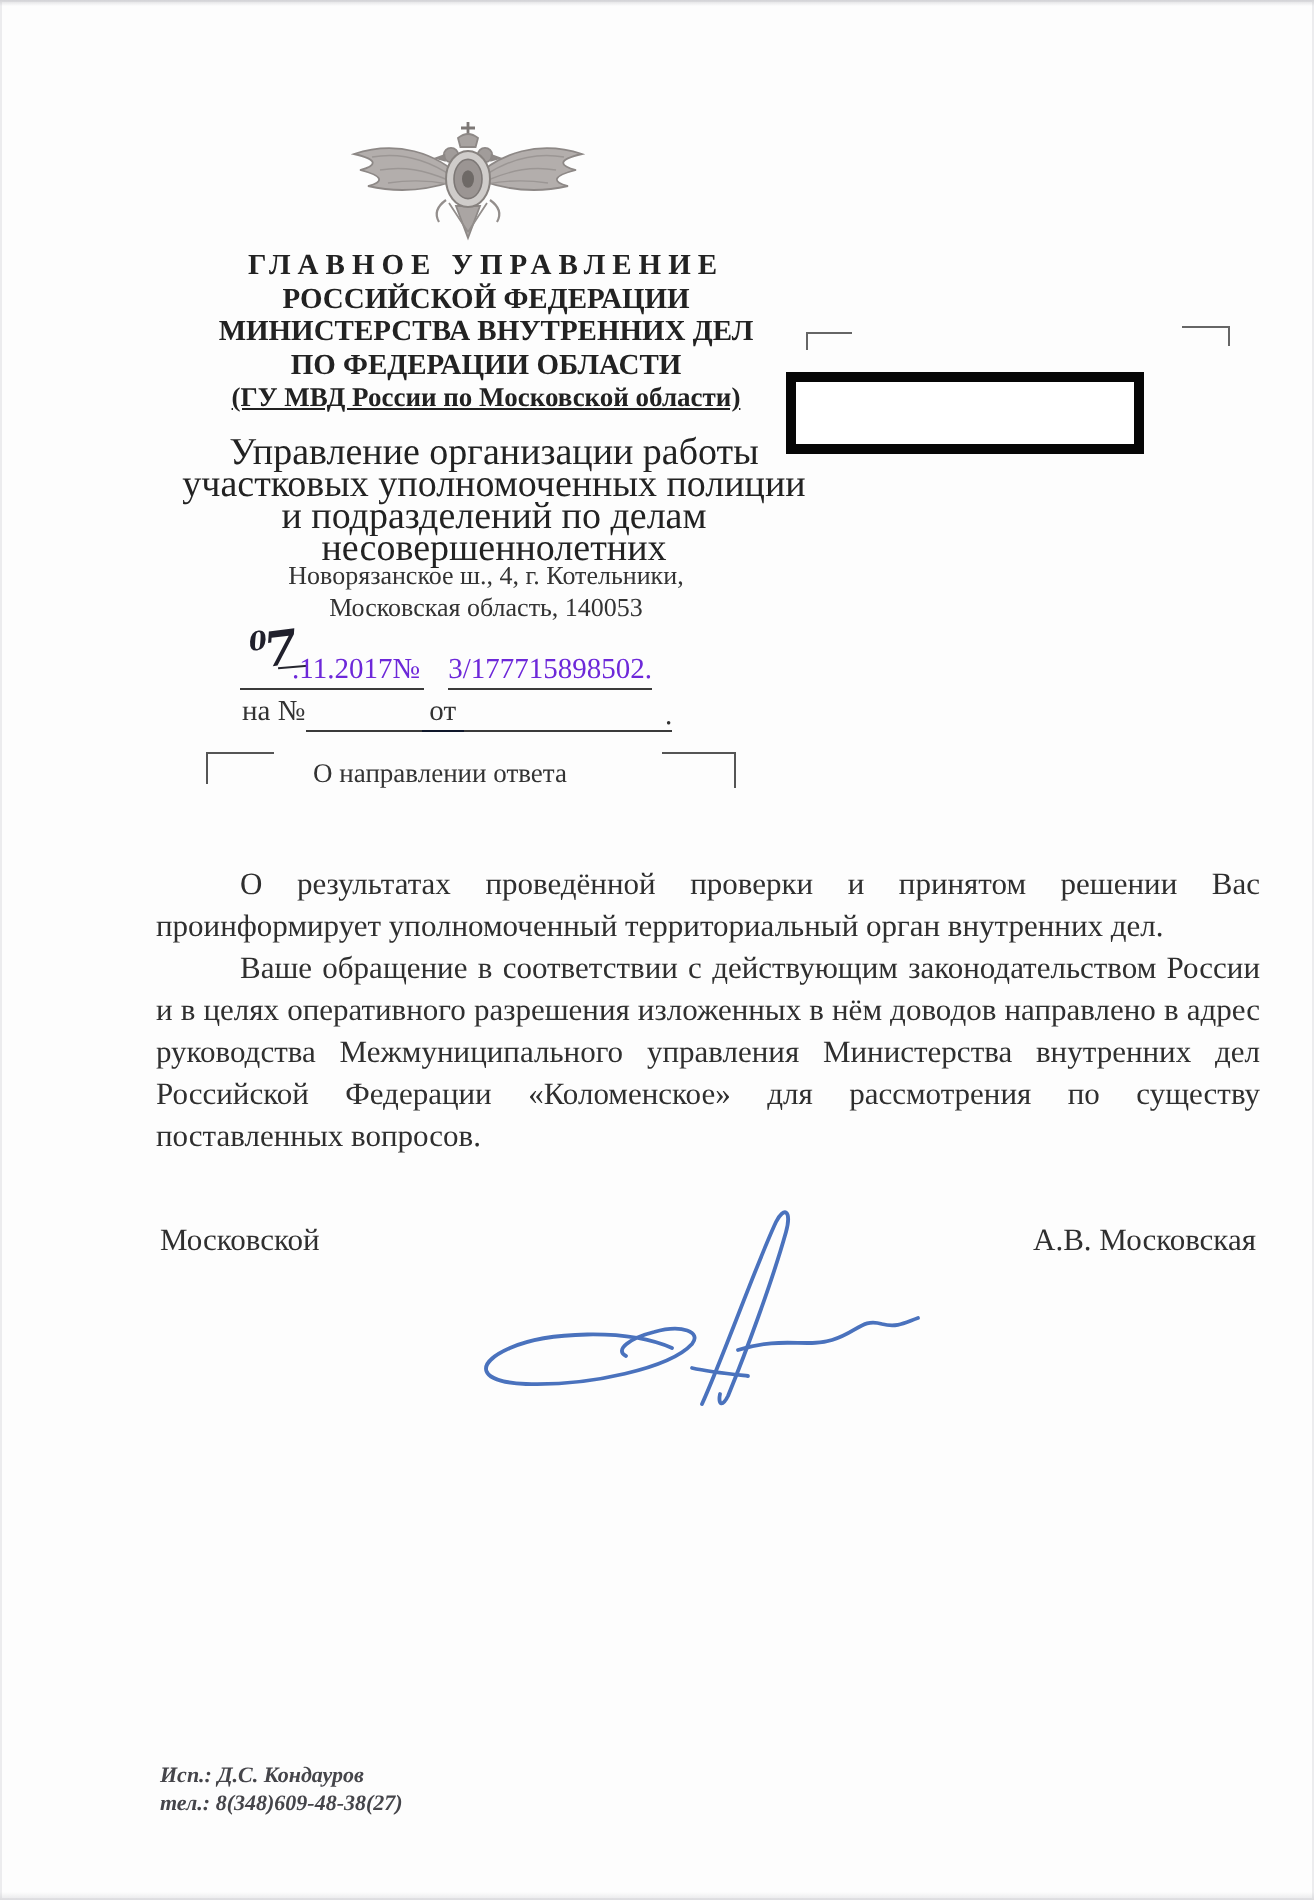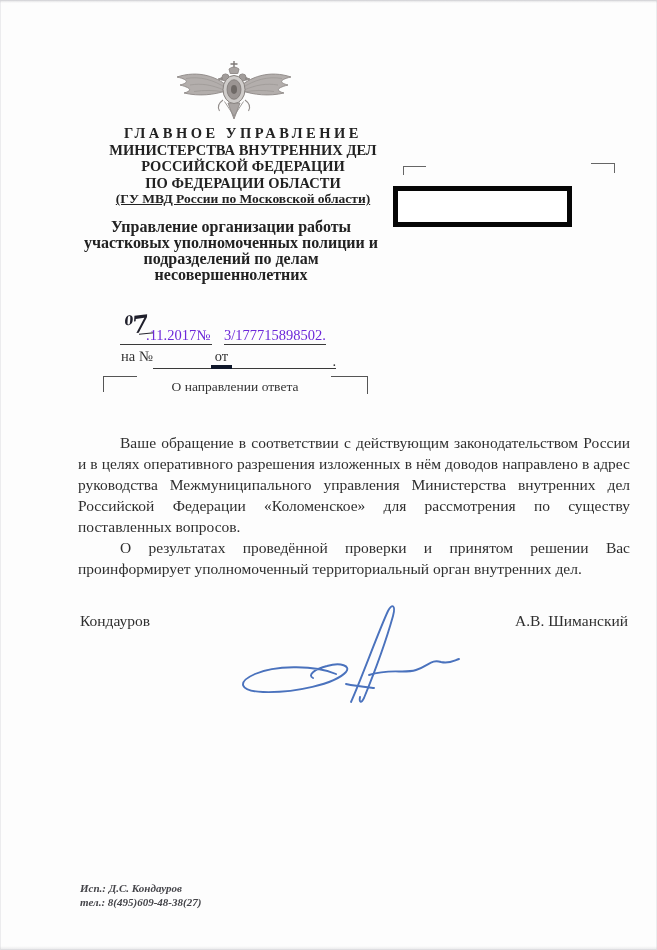--- a/index.html
+++ b/index.html
@@ -17,50 +17,50 @@
     background:linear-gradient(to bottom, rgba(180,180,185,.45), rgba(180,180,185,0));}
   .scan-edge-bottom{position:absolute;bottom:0;left:0;right:0;height:4px;
     background:linear-gradient(to top, rgba(190,190,195,.35), rgba(190,190,195,0));}
 
   
   .emblem{position:absolute;left:174;top:60px;left:174px;width:120px;height:66px;}
   .org-block{position:absolute;left:80px;top:125px;width:326px;text-align:center;
     font-weight:bold;color:#222;line-height:16.5px;font-size:14.5px;}
   .org-line-1{letter-spacing:3.5px;}
   .org-line-5{font-size:13.5px;text-decoration:underline;}
-  .dept-block{position:absolute;left:68px;top:219px;width:326px;text-align:center;
-    font-weight:bold;color:#222;font-size:16px;line-height:16px;}
+  .dept-block{position:absolute;left:84px;top:219px;width:326px;text-align:center;
+    font-weight:normal;color:#222;font-size:19px;line-height:16px;}
   .addr-block{position:absolute;left:80px;top:280px;width:326px;text-align:center;
     font-size:13px;line-height:16px;color:#333;}
 
   
   .date-row{position:absolute;left:120px;top:327px;font-size:14.5px;color:#6d28d9;white-space:nowrap;}
   .u{border-bottom:1px solid #3a3a3a;display:inline-block;}
   .date-underlined{padding-left:26px;padding-right:2px;}
   .num-gap{display:inline-block;width:12px;}
   .handwritten-day{
     position:absolute;left:125px;top:313px;
     font-family:"DejaVu Serif", serif;font-style:italic;font-weight:bold;
     font-size:24px;color:#20202c;transform:rotate(-7deg);display:inline-block;
     line-height:1;
   }
   .handwritten-day::first-letter{font-size:13px;vertical-align:9px;letter-spacing:-2px;}
   .hand-crossbar{position:absolute;left:139px;top:333px;width:15px;height:0;
     border-top:1.6px solid #26262f;transform:rotate(-5deg);}
   .ref-row{position:absolute;left:121px;top:348px;font-size:14.5px;color:#333;white-space:nowrap;}
   .ref-blank-1{width:58px;height:15px;vertical-align:bottom;}
   .ref-blank-2{width:104px;height:15px;vertical-align:bottom;text-align:right;}
-  .ref-ot{border-bottom:4px solid #0f172a;display:inline-block;padding:0 4px;}
+  .ref-ot{border-bottom:1px solid #0f172a;display:inline-block;padding:0 4px;}
 
   
   .subject-bracket-left{position:absolute;left:103px;top:376px;width:33px;height:15px;
     border-top:1.2px solid #555;border-left:1.2px solid #555;}
   .subject-bracket-right{position:absolute;left:331px;top:376px;width:36px;height:17px;
     border-top:1.2px solid #555;border-right:1.2px solid #555;}
-  .subject-text{position:absolute;left:103px;top:379px;width:264px;text-align:center;
+  .subject-text{position:absolute;left:88px;top:379px;width:264px;text-align:center;
     font-size:13.5px;color:#333;}
 
   
   .recipient-bracket-left{position:absolute;left:403px;top:166px;width:22px;height:8px;
     border-top:1.2px solid #666;border-left:1.2px solid #666;}
   .recipient-bracket-right{position:absolute;left:591px;top:163px;width:23px;height:9px;
     border-top:1.2px solid #666;border-right:1.2px solid #666;}
   .redaction-box{position:absolute;left:393px;top:186px;width:169px;height:31px;
     border:5px solid #060606;background:#fff;}
   .email-block{position:absolute;left:406px;top:229px;font-size:15px;line-height:18px;color:#2a2a2a;}
@@ -112,65 +112,69 @@
       </g>
 
       <ellipse cx="60" cy="29.5" rx="11" ry="14" fill="#cfccca" stroke="#87827f" stroke-width="1"></ellipse>
       <ellipse cx="60" cy="29.5" rx="7" ry="9.8" fill="#9b9593" stroke="#7d7876" stroke-width="0.8"></ellipse>
       <ellipse cx="60" cy="29.5" rx="3" ry="4.4" fill="#6e6966"></ellipse>
     </svg>
   </div>
 
   <div class="org-block">
     <div class="org-line-1">ГЛАВНОЕ УПРАВЛЕНИЕ</div>
+    <div>РОССИЙСКОЙ ФЕДЕРАЦИИ</div>
     <div>МИНИСТЕРСТВА ВНУТРЕННИХ ДЕЛ</div>
-    <div>РОССИЙСКОЙ ФЕДЕРАЦИИ</div>
     <div>ПО ФЕДЕРАЦИИ ОБЛАСТИ</div>
     <div class="org-line-5">(ГУ МВД России по Московской области)</div>
   </div>
 
   <div class="dept-block">Управление организации работы участковых уполномоченных полиции и подразделений по делам несовершеннолетних</div>
 
+  <div class="addr-block">
+    <div>Новорязанское ш., 4, г. Котельники,</div>
+    <div>Московская область, 140053</div>
+  </div>
 
   <span class="handwritten-day">07</span>
   <div class="hand-crossbar"></div>
   <div class="date-row">
     <span class="u date-underlined"><span>.11.2017</span><span>№</span></span><span class="num-gap"></span><span class="u">3/177715898502.</span>
   </div>
   <div class="ref-row">
     <span>на №</span><span class="u ref-blank-1"></span><span class="ref-ot">от</span><span class="u ref-blank-2">.</span>
   </div>
 
   <div class="subject-bracket-left"></div>
   <div class="subject-bracket-right"></div>
   <div class="subject-text">О направлении ответа</div>
 
   <div class="recipient-bracket-left"></div>
   <div class="recipient-bracket-right"></div>
   <div class="redaction-box"></div>
 
   <div class="body-block">
+    <p>О результатах проведённой проверки и принятом решении Вас проинформирует уполномоченный территориальный орган внутренних дел.</p>
     <p>Ваше обращение в соответствии с действующим законодательством России и в целях оперативного разрешения изложенных в нём доводов направлено в адрес руководства Межмуниципального управления Министерства внутренних дел Российской Федерации «Коломенское» для рассмотрения по существу поставленных вопросов.</p>
-    <p>О результатах проведённой проверки и принятом решении Вас проинформирует уполномоченный территориальный орган внутренних дел.</p>
   </div>
 
-  <div class="sign-title">Кондауров</div>
-  <div class="sign-name">А.В. Шиманский</div>
+  <div class="sign-title">Московской</div>
+  <div class="sign-name">А.В. Московская</div>
   <div class="signature-ink">
     <svg viewBox="0 0 228 106" width="228" height="106" xmlns="http://www.w3.org/2000/svg">
       <g fill="none" stroke="#4a72bd" stroke-width="1.9" stroke-linecap="round" stroke-linejoin="round">
 
         <path d="M103 76 C 80 66, 40 68, 22 76 C 4 84, 6 93, 30 94 C 62 95, 102 86, 113 74 C 118 68, 108 64, 94 68 C 82 71, 74 77, 80 80"></path>
 
         <path d="M118 104 C 128 82, 146 32, 155 13 C 159 5, 163 7, 160 18 C 153 43, 140 78, 131 100 C 128 106, 126 104, 127 99"></path>
 
         <path d="M113 86 C 122 88, 132 89, 141 90"></path>
 
         <path d="M136 77 C 158 70, 170 76, 183 72 C 196 68, 198 61, 208 64 C 216 66, 220 63, 226 61"></path>
       </g>
     </svg>
   </div>
 
   <div class="footer-block">
     <div>Исп.: Д.С. Кондауров</div>
-    <div>тел.: 8(495)609-48-38(27)</div>
+    <div>тел.: 8(348)609-48-38(27)</div>
   </div>
 </div>
 
 </body></html>

